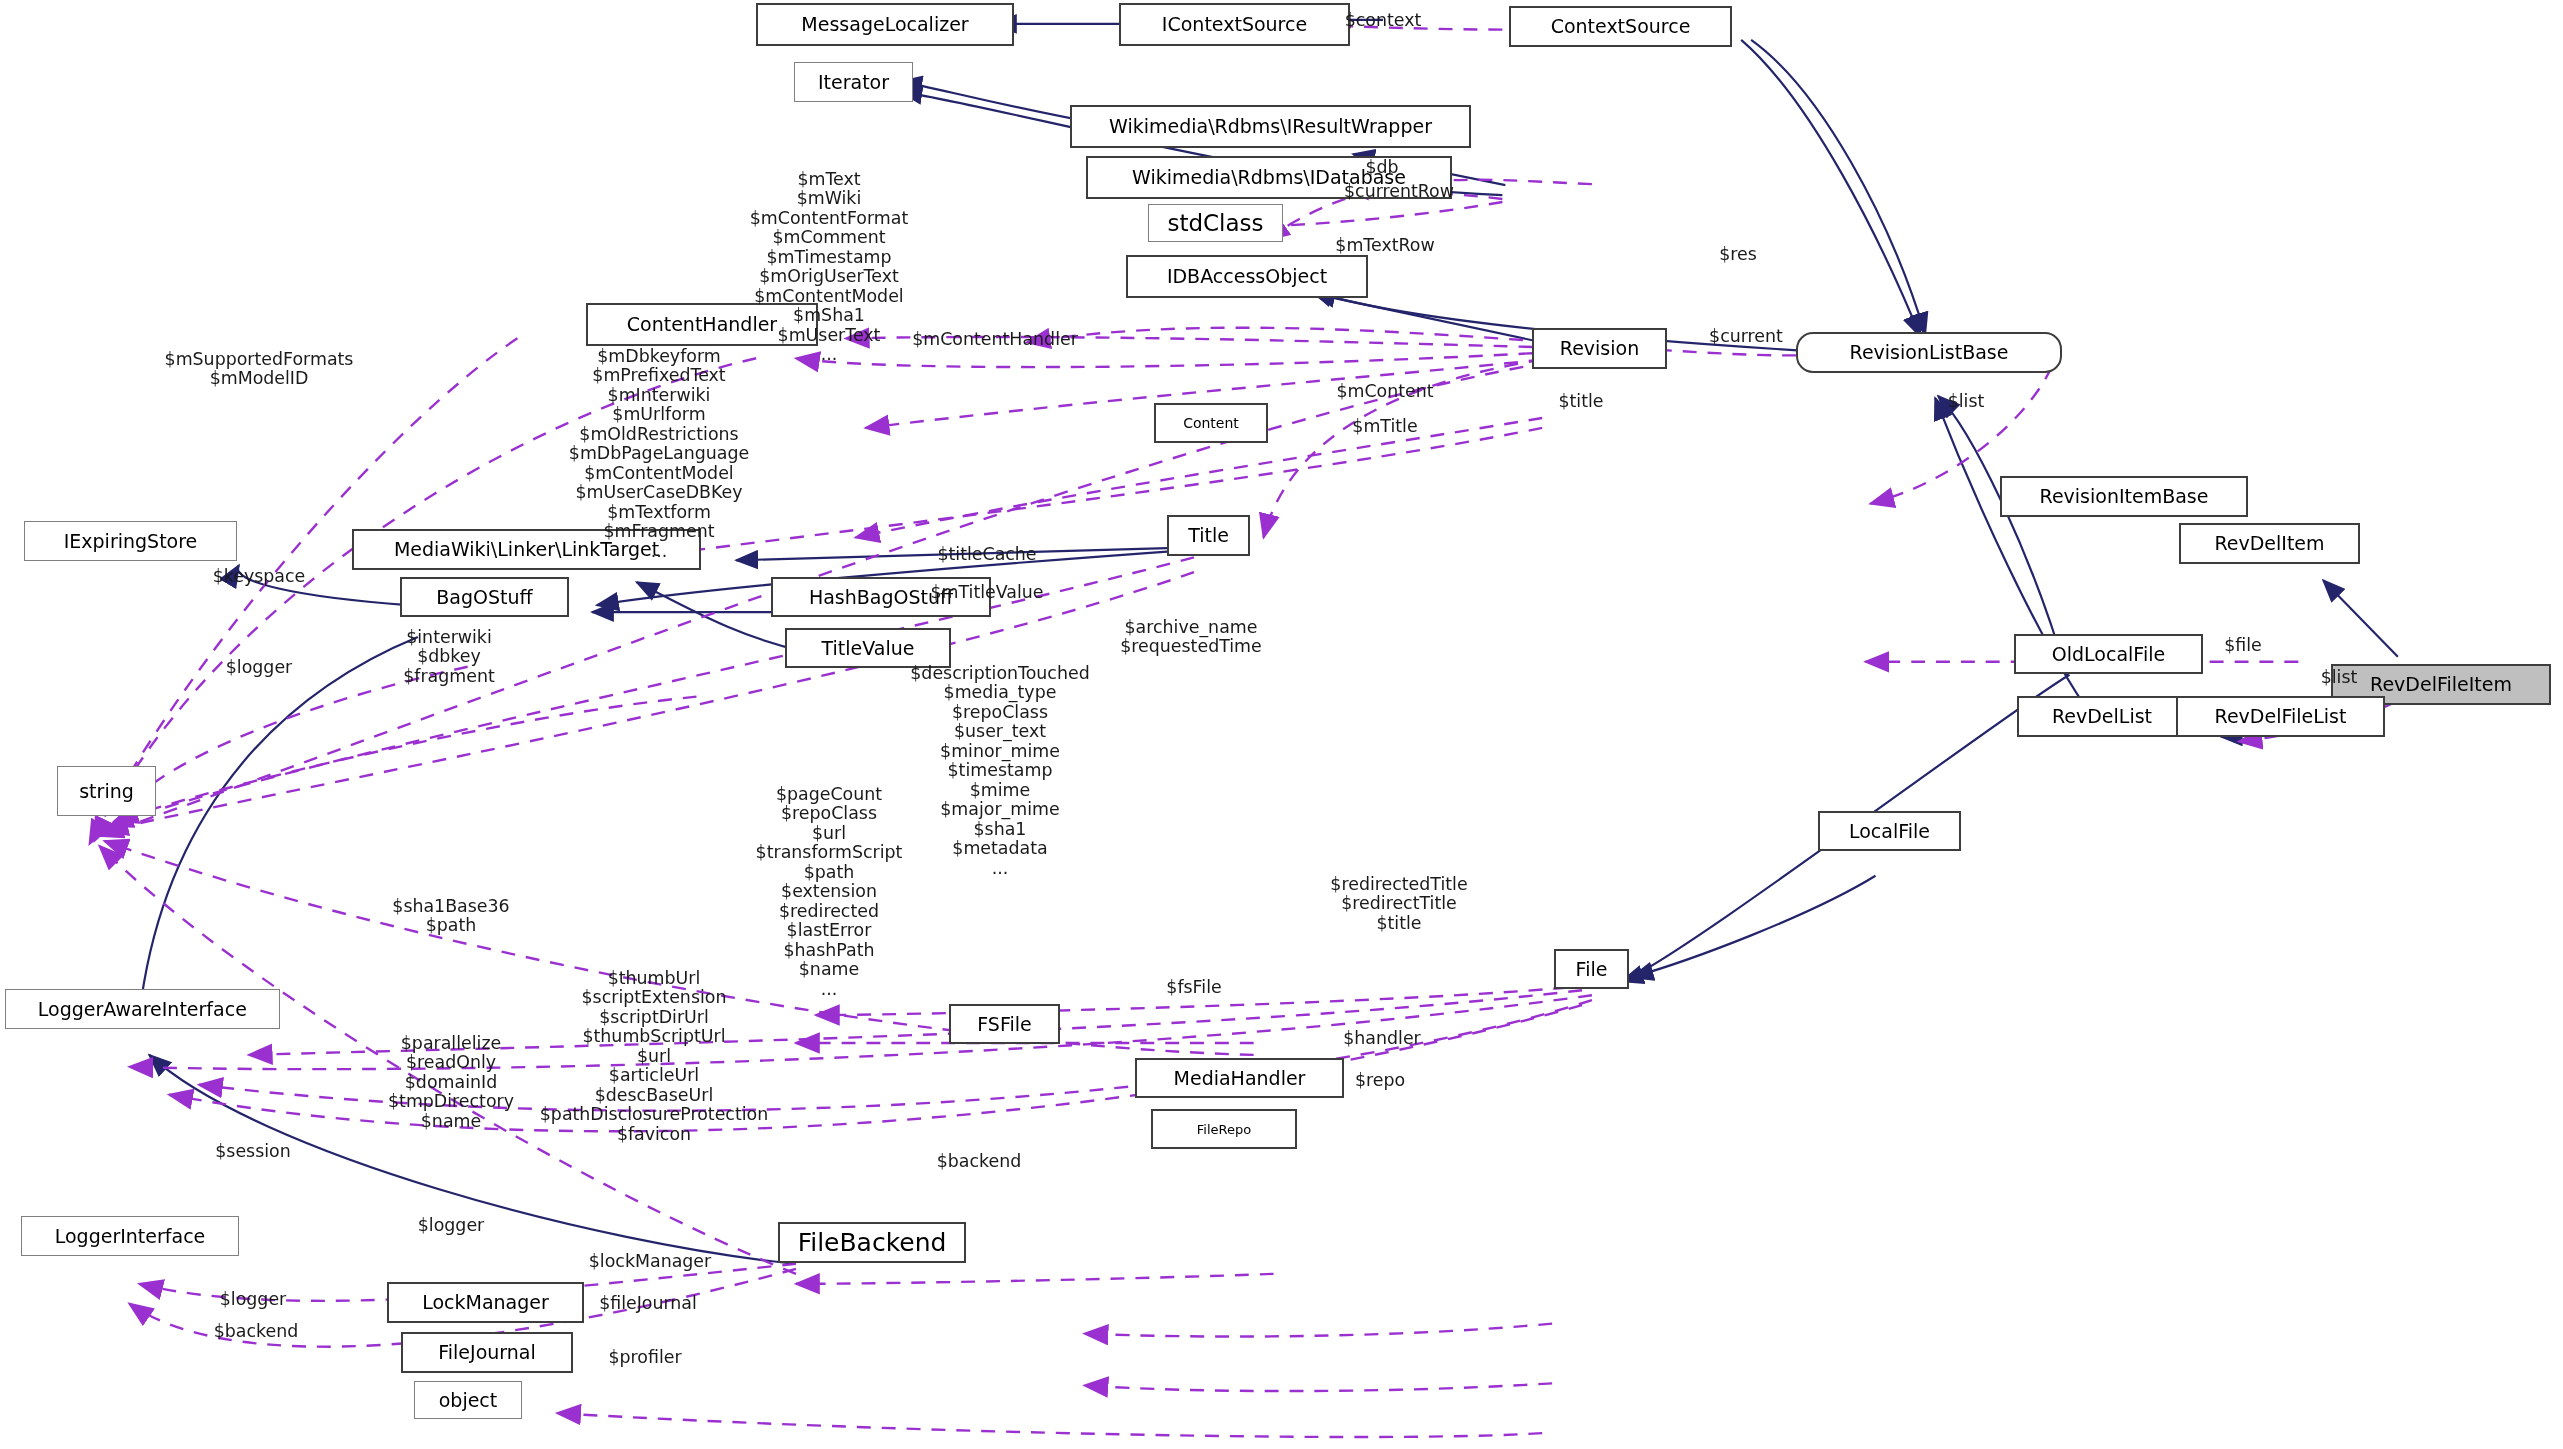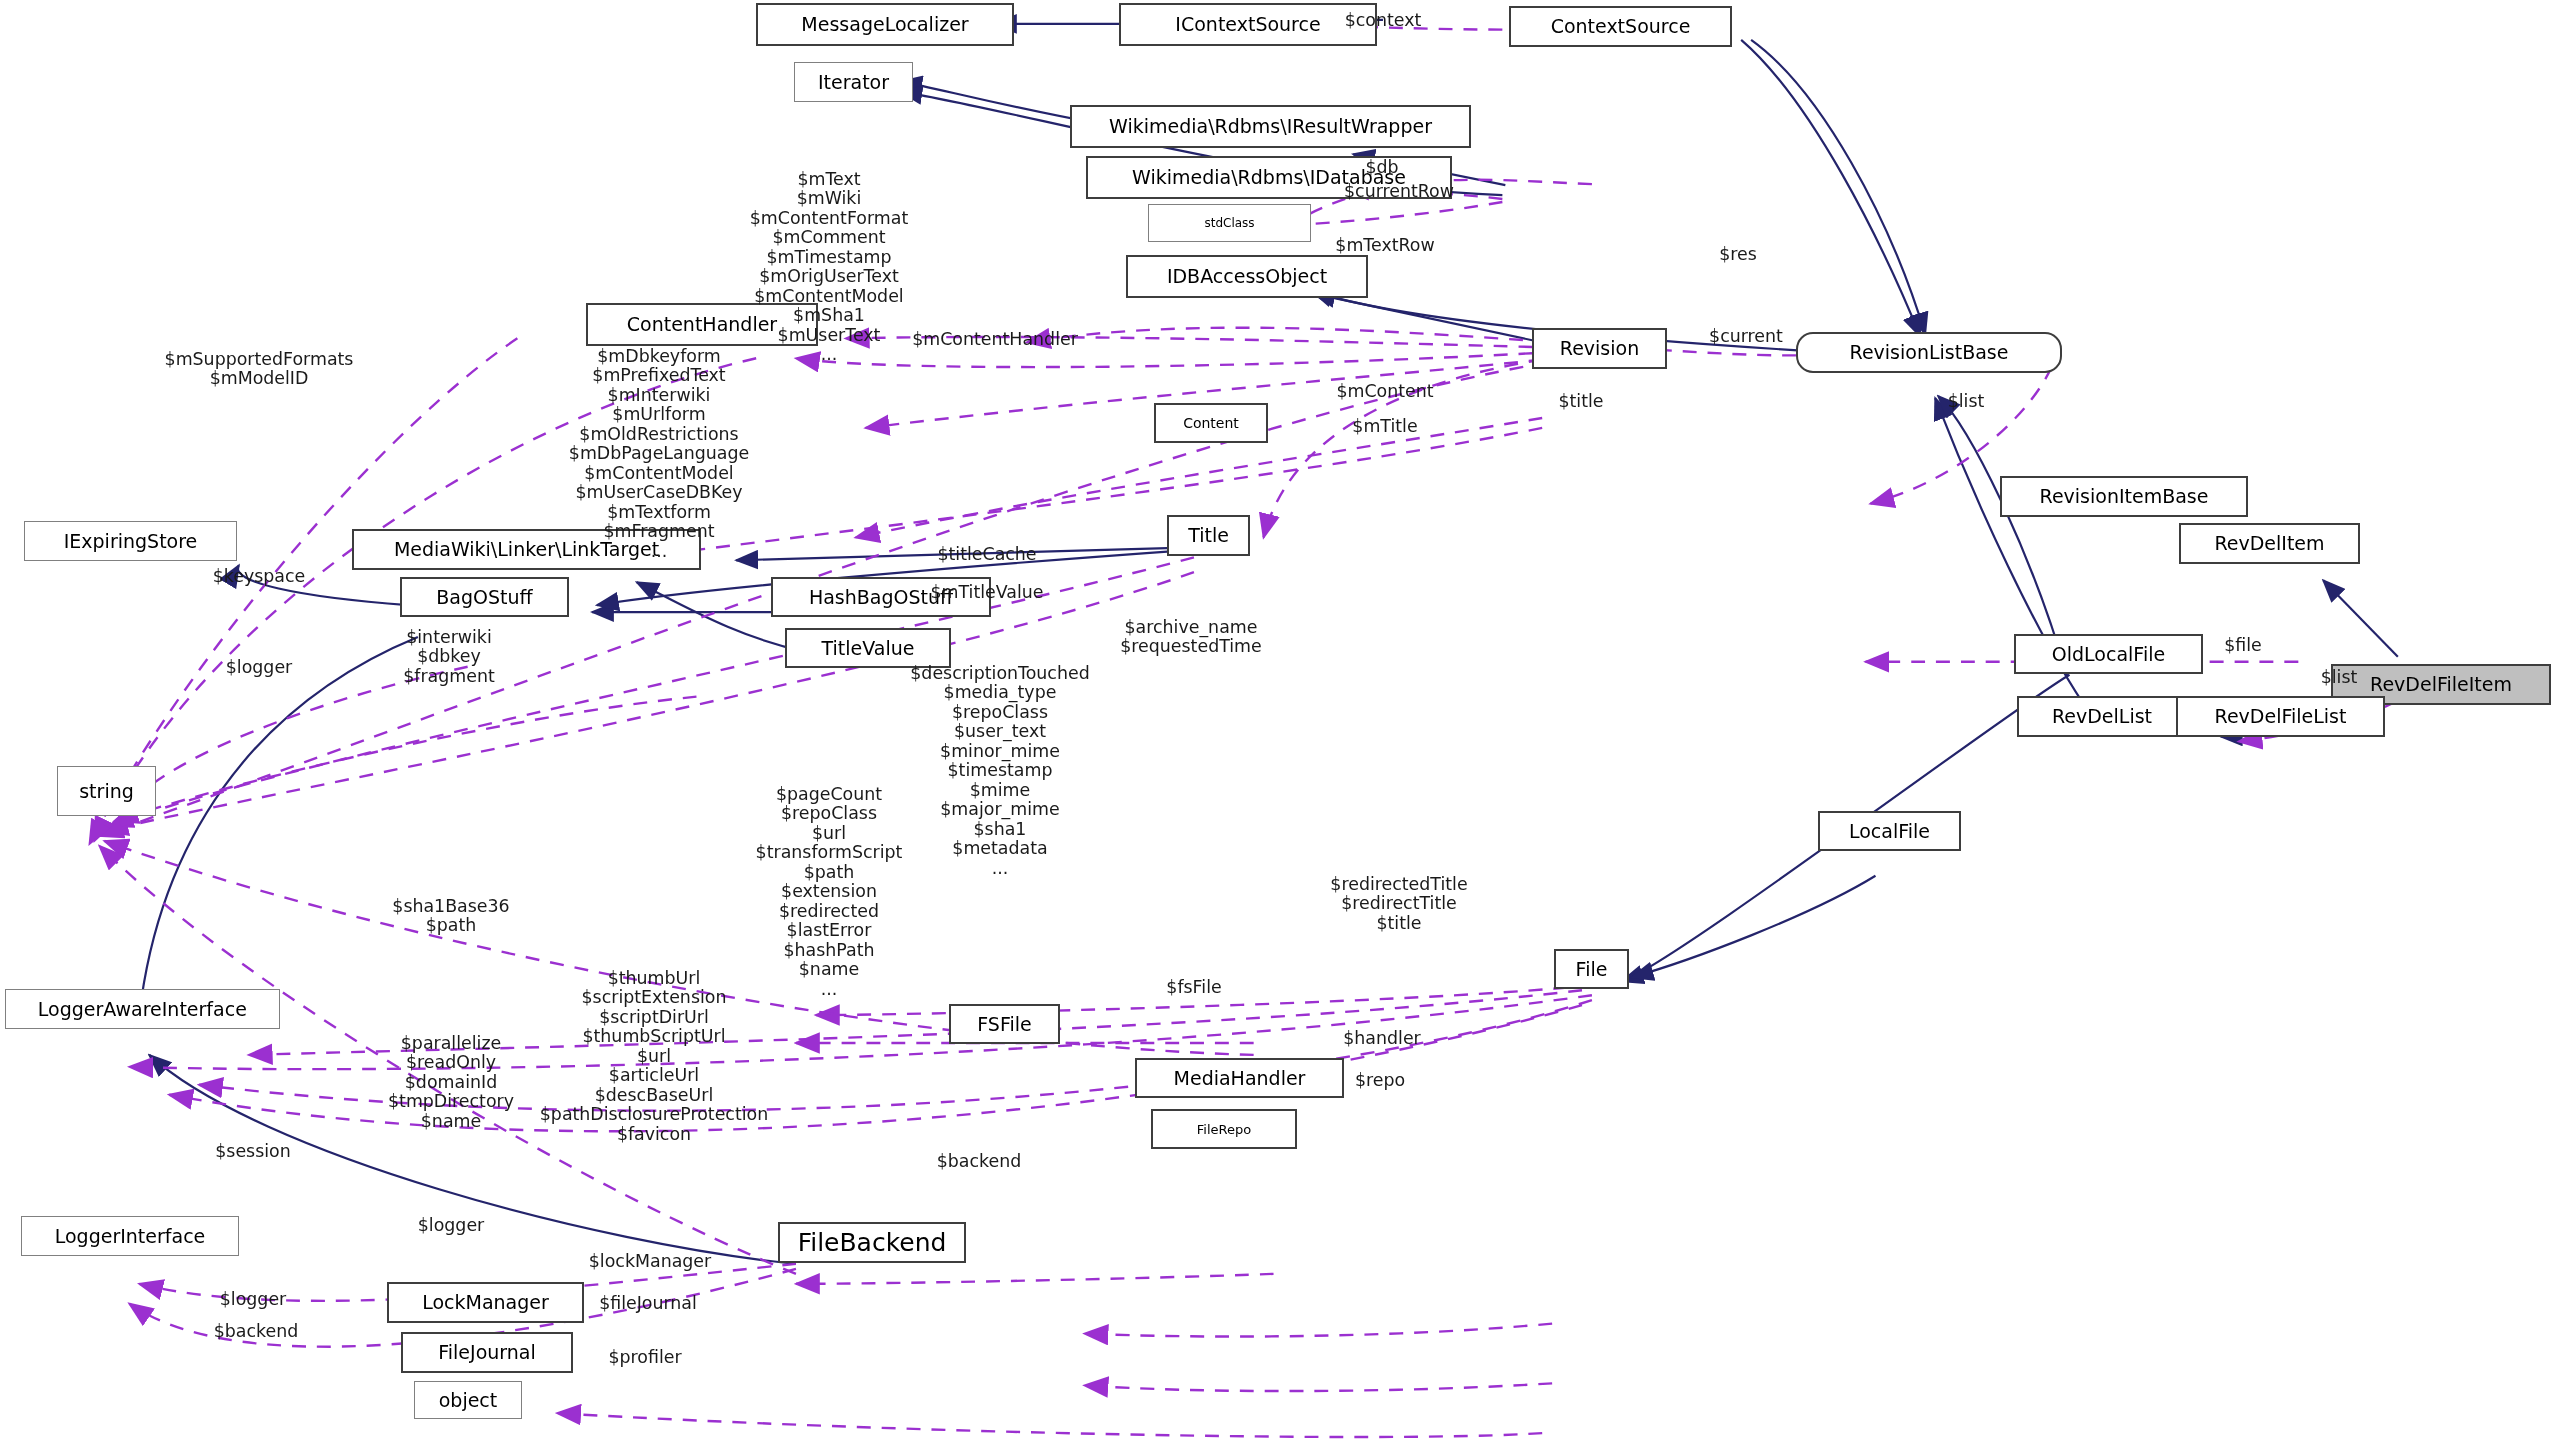--- a/index.html
+++ b/index.html
@@ -90,36 +90,36 @@
       <path d="M1260,1060 C900,1050 400,950 105,845"></path>
       <path d="M760,360 C500,420 200,620 95,845"></path>
       <path d="M520,340 C400,420 200,640 90,848"></path>
       <path d="M800,1280 C600,1200 250,1000 100,850"></path>
     </g>
   </svg>
 
   <div class="node strong" style="left: 756px; top: 3.2px; width: 258px; height: 43px; font-size: 19px;">
       <span>MessageLocalizer</span>
     </div>
-  <div class="node strong" style="left: 1119px; top: 3.2px; width: 258px; height: 43px; font-size: 19px;">
+  <div class="node strong" style="left: 1119px; top: 3.2px; width: 231px; height: 43px; font-size: 19px;">
       <span>IContextSource</span>
     </div>
   <div class="node strong" style="left: 1509px; top: 6.4px; width: 223px; height: 41px; font-size: 19px;">
       <span>ContextSource</span>
     </div>
   <div class="node" style="left: 794px; top: 62px; width: 119px; height: 40px; font-size: 19px;">
       <span>Iterator</span>
     </div>
   <div class="node strong" style="left: 1070px; top: 105px; width: 401px; height: 43px; font-size: 19px;">
       <span>Wikimedia\Rdbms\IResultWrapper</span>
     </div>
   <div class="node strong" style="left: 1086px; top: 156px; width: 366px; height: 43px; font-size: 19px;">
       <span>Wikimedia\Rdbms\IDatabase</span>
     </div>
-  <div class="node" style="left: 1148px; top: 204px; width: 163px; height: 38px; font-size: 12px;">
+  <div class="node" style="left: 1148px; top: 204px; width: 135px; height: 38px; font-size: 23px;">
       <span>stdClass</span>
     </div>
   <div class="node strong" style="left: 1126px; top: 255px; width: 242px; height: 43px; font-size: 19px;">
       <span>IDBAccessObject</span>
     </div>
   <div class="node strong" style="left: 586px; top: 303px; width: 232px; height: 43px; font-size: 19px;">
       <span>ContentHandler</span>
     </div>
   <div class="node strong" style="left: 1532px; top: 328px; width: 135px; height: 41px; font-size: 19px;">
       <span>Revision</span>

